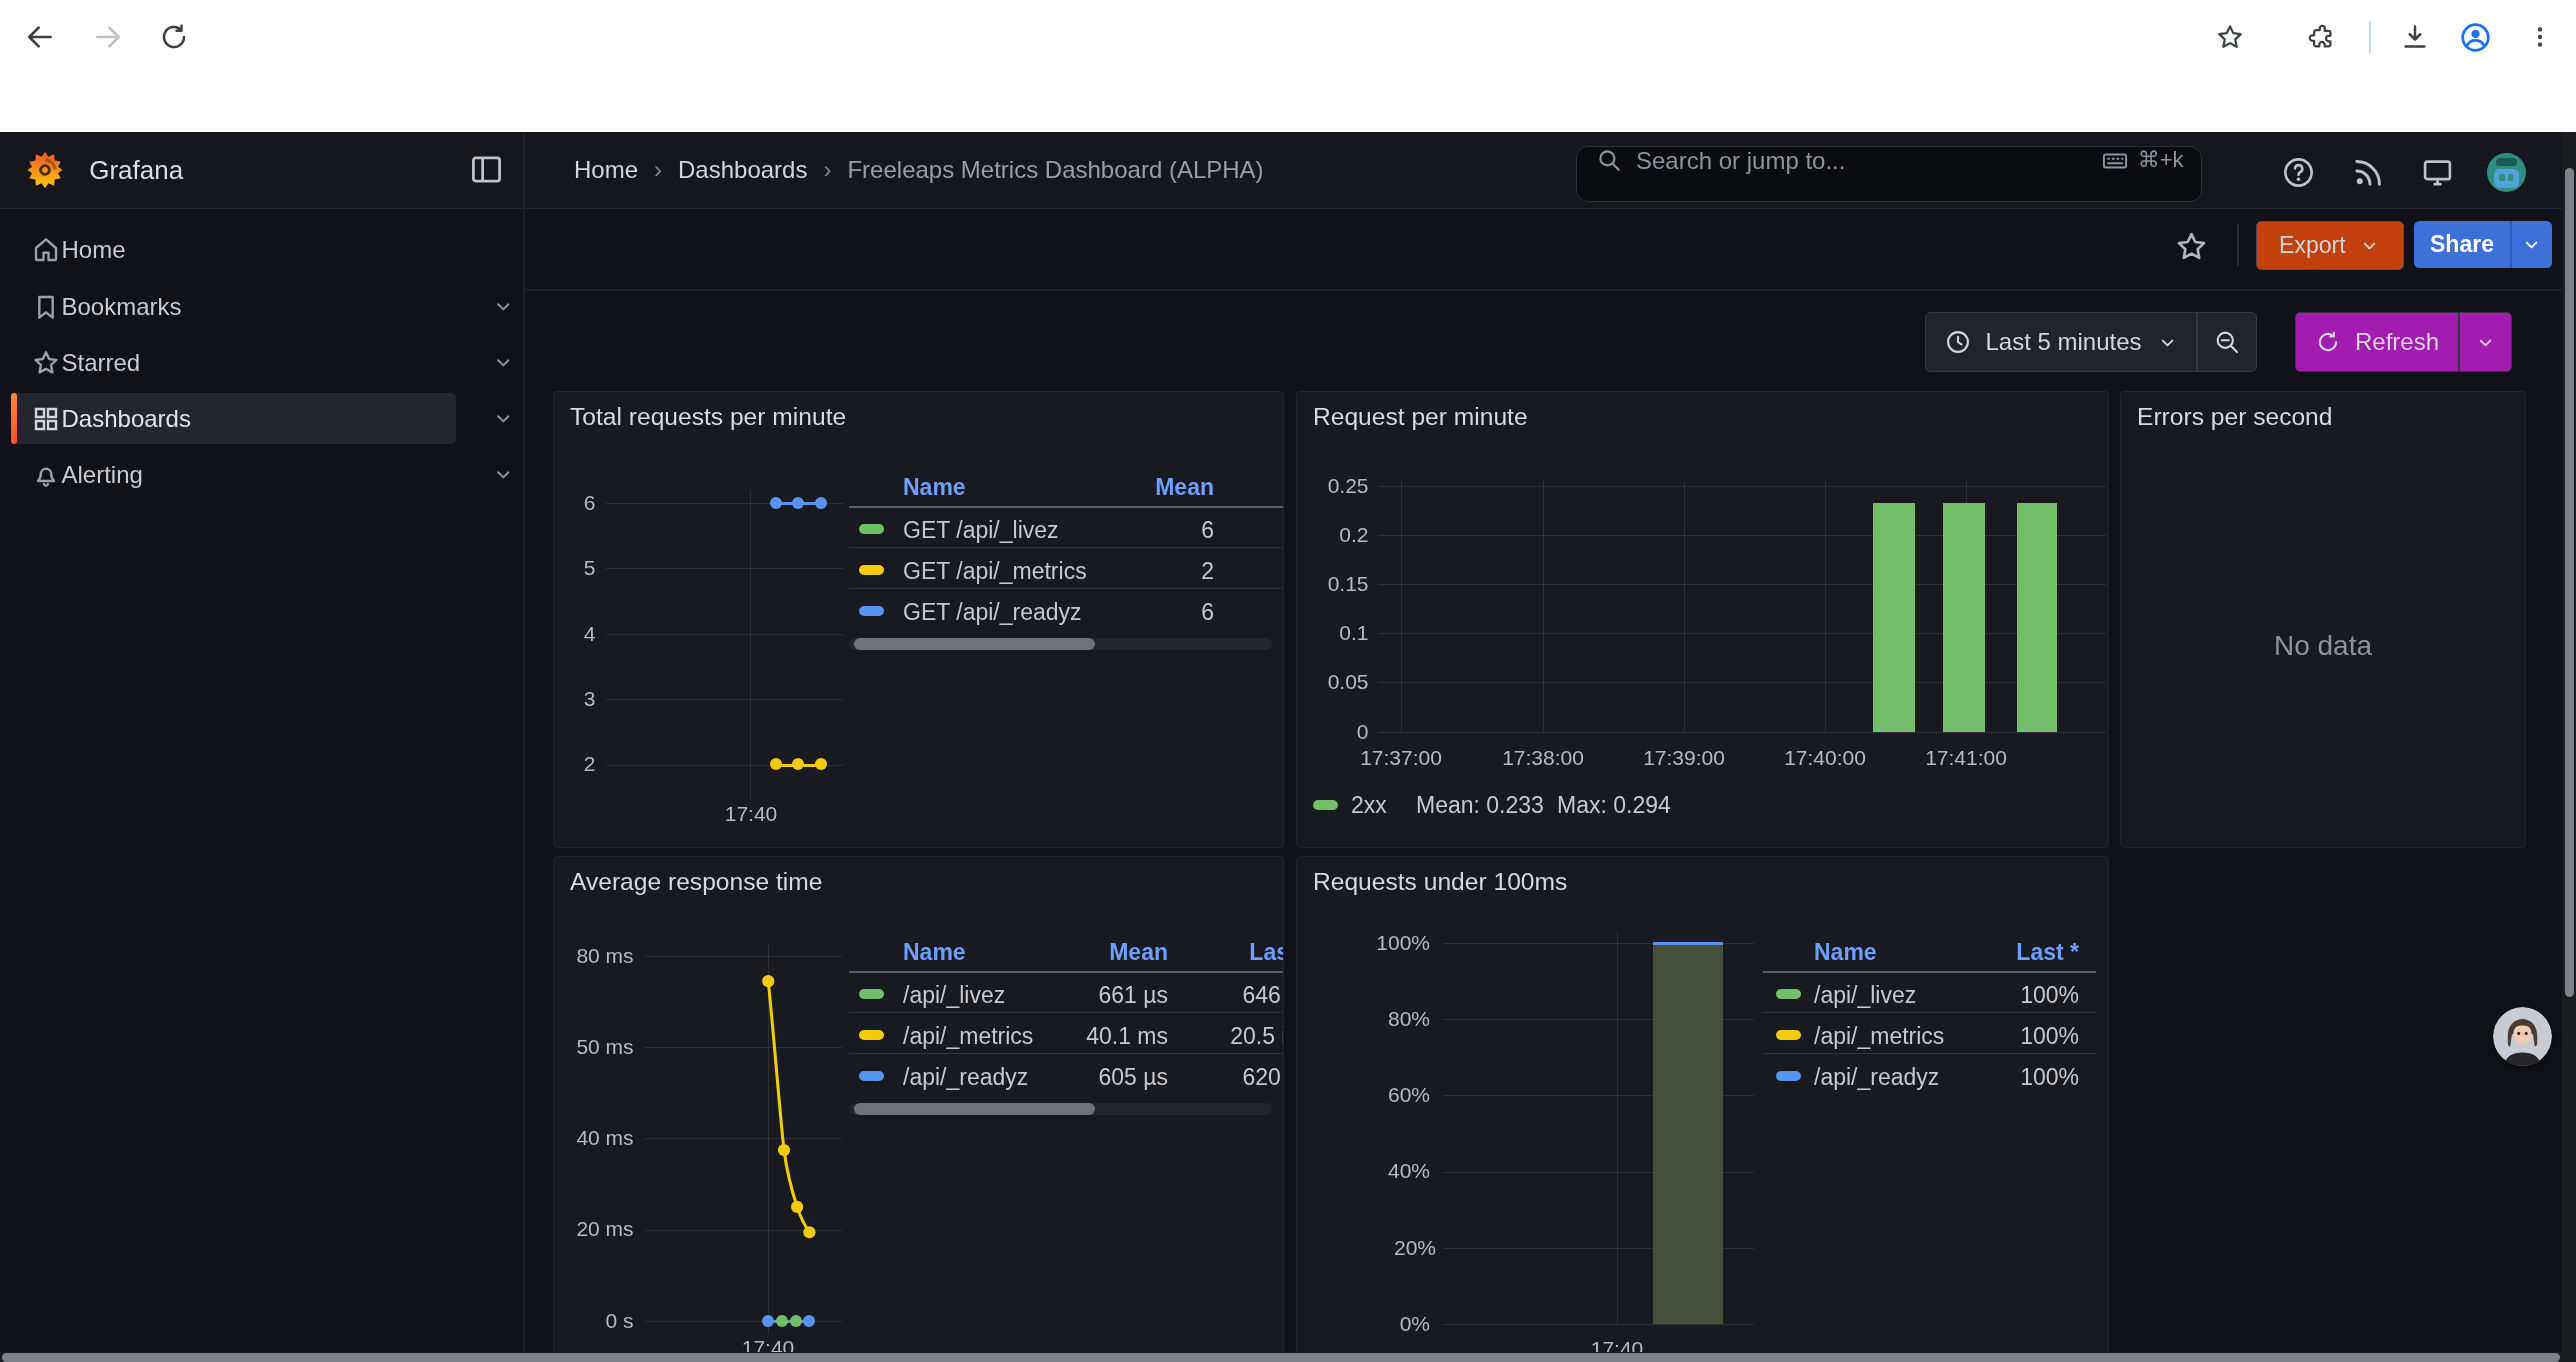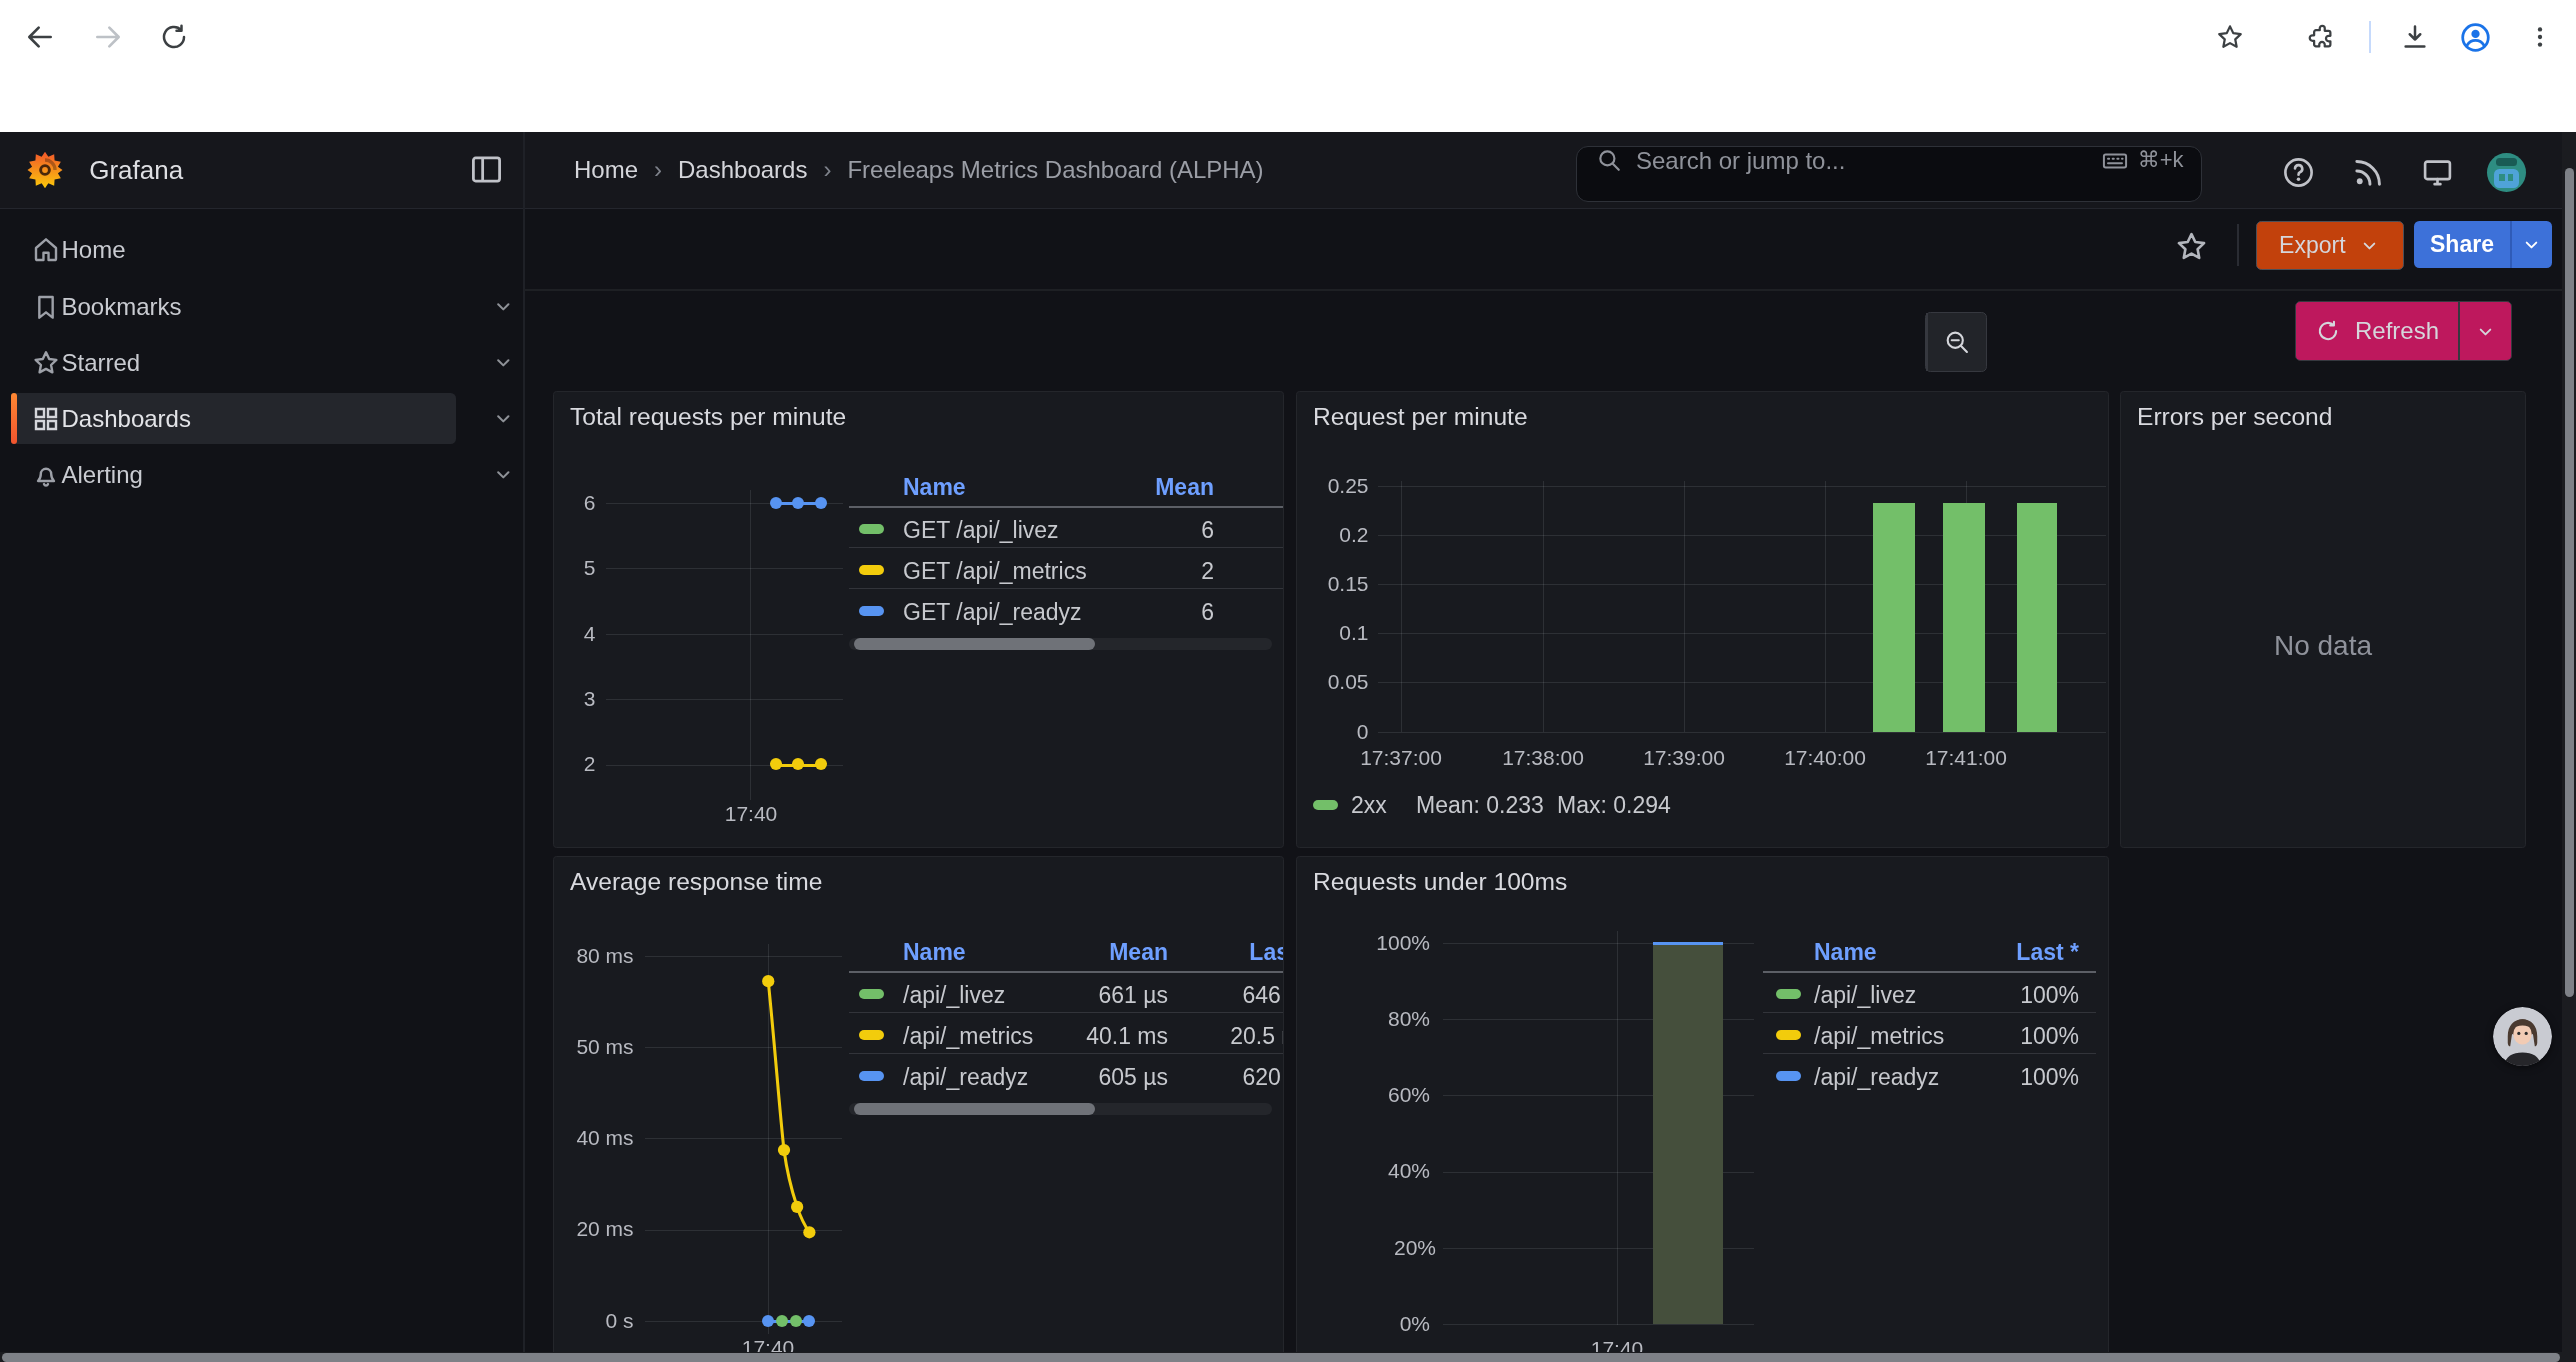--- a/index.html
+++ b/index.html
@@ -267,29 +267,39 @@
   <div style="width:1.8px;height:47px;background:#2F5BB8"></div>
   <div class="gbtn" style="width:40px;height:47px;background:#3D71D9;border-radius:0 5.3px 5.3px 0">
     <svg width="23" height="23" viewBox="0 0 24 24">
         <path d="M7 10l5 5 5-5" stroke="#fff" stroke-width="2" fill="none" stroke-linecap="round" stroke-linejoin="round"></path>
       </svg>
   </div>
 </div>
 <div class="abs" id="controls-border"></div>
 
 <div class="abs flex" style="left:1925px;top:312px;height:58px;background:#222429;border:1.8px solid #36383F;border-radius:5.3px">
+  <div class="flex" style="padding:0 17.5px;gap:14px;height:100%">
+    <svg width="28" height="28" viewBox="0 0 24 24">
+        <circle cx="12" cy="12" r="8.5" stroke="#D5D6DB" stroke-width="1.8" fill="none"></circle>
+        <path d="M12 7.5V12l3 2" stroke="#D5D6DB" stroke-width="1.8" fill="none" stroke-linecap="round"></path>
+      </svg>
+    <span style="font-size:24px;color:#D5D6DB">Last 5 minutes</span>
+    <svg width="23" height="23" viewBox="0 0 24 24">
+        <path d="M7 10l5 5 5-5" stroke="#D5D6DB" stroke-width="2" fill="none" stroke-linecap="round" stroke-linejoin="round"></path>
+      </svg>
+  </div>
   <div style="width:1.8px;height:58px;background:#36383F"></div>
   <div class="flex" style="width:58px;height:100%;justify-content:center">
     <svg width="28" height="28" viewBox="0 0 24 24">
         <circle cx="10.5" cy="10.5" r="6.5" stroke="#D5D6DB" stroke-width="1.8" fill="none"></circle>
         <path d="M7.5 10.5h6M15.5 15.5L20.5 20.5" stroke="#D5D6DB" stroke-width="1.8" stroke-linecap="round"></path>
       </svg>
   </div>
 </div>
-<div class="abs flex" style="left:2295px;top:301px;height:58px;background:#be185d;border:1.8px solid #36383F;border-radius:5.3px">
+<div class="abs flex" style="left:2295px;top:312px;height:58px;background:#a21caf;border:1.8px solid #36383F;border-radius:5.3px">
   <div class="flex" style="padding:0 19px;gap:14px;height:100%">
     <svg width="26" height="26" viewBox="0 0 24 24">
         <path d="M19.5 12a7.5 7.5 0 1 1-2.2-5.3M17.5 3.5v3.5H14" stroke="#D5D6DB" stroke-width="1.9" fill="none" stroke-linecap="round" stroke-linejoin="round"></path>
       </svg>
     <span style="font-size:24px;color:#D5D6DB">Refresh</span>
   </div>
   <div style="width:1.8px;height:58px;background:#36383F"></div>
   <div class="flex" style="width:51px;height:100%;justify-content:center">
     <svg width="23" height="23" viewBox="0 0 24 24">
         <path d="M7 10l5 5 5-5" stroke="#D5D6DB" stroke-width="2" fill="none" stroke-linecap="round" stroke-linejoin="round"></path>

